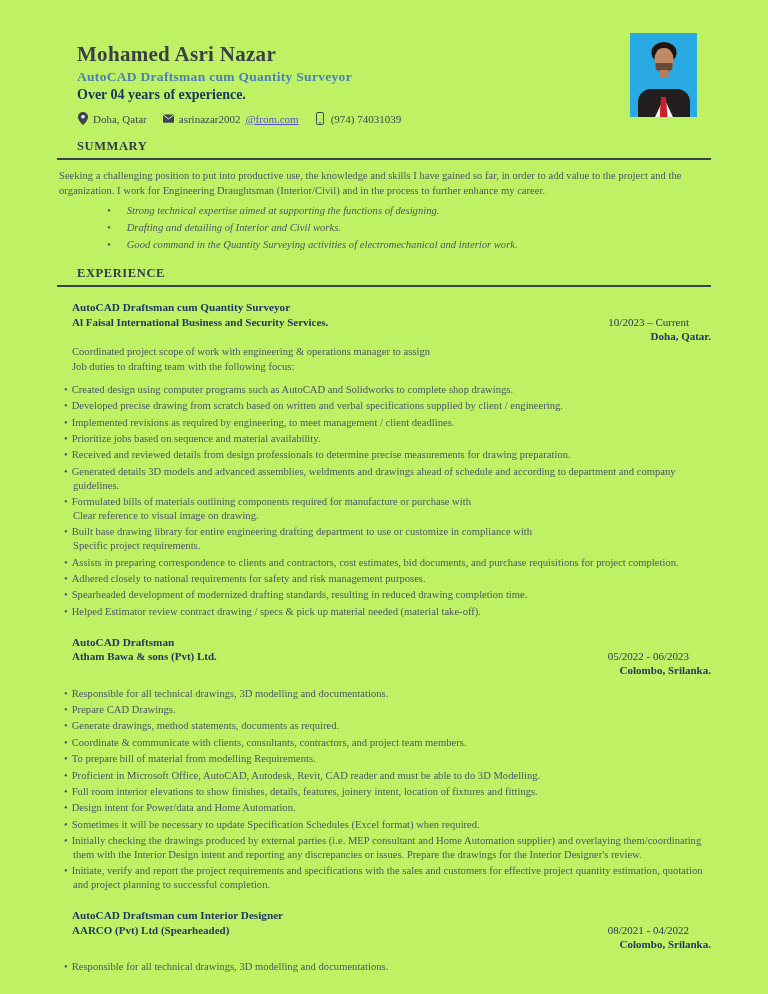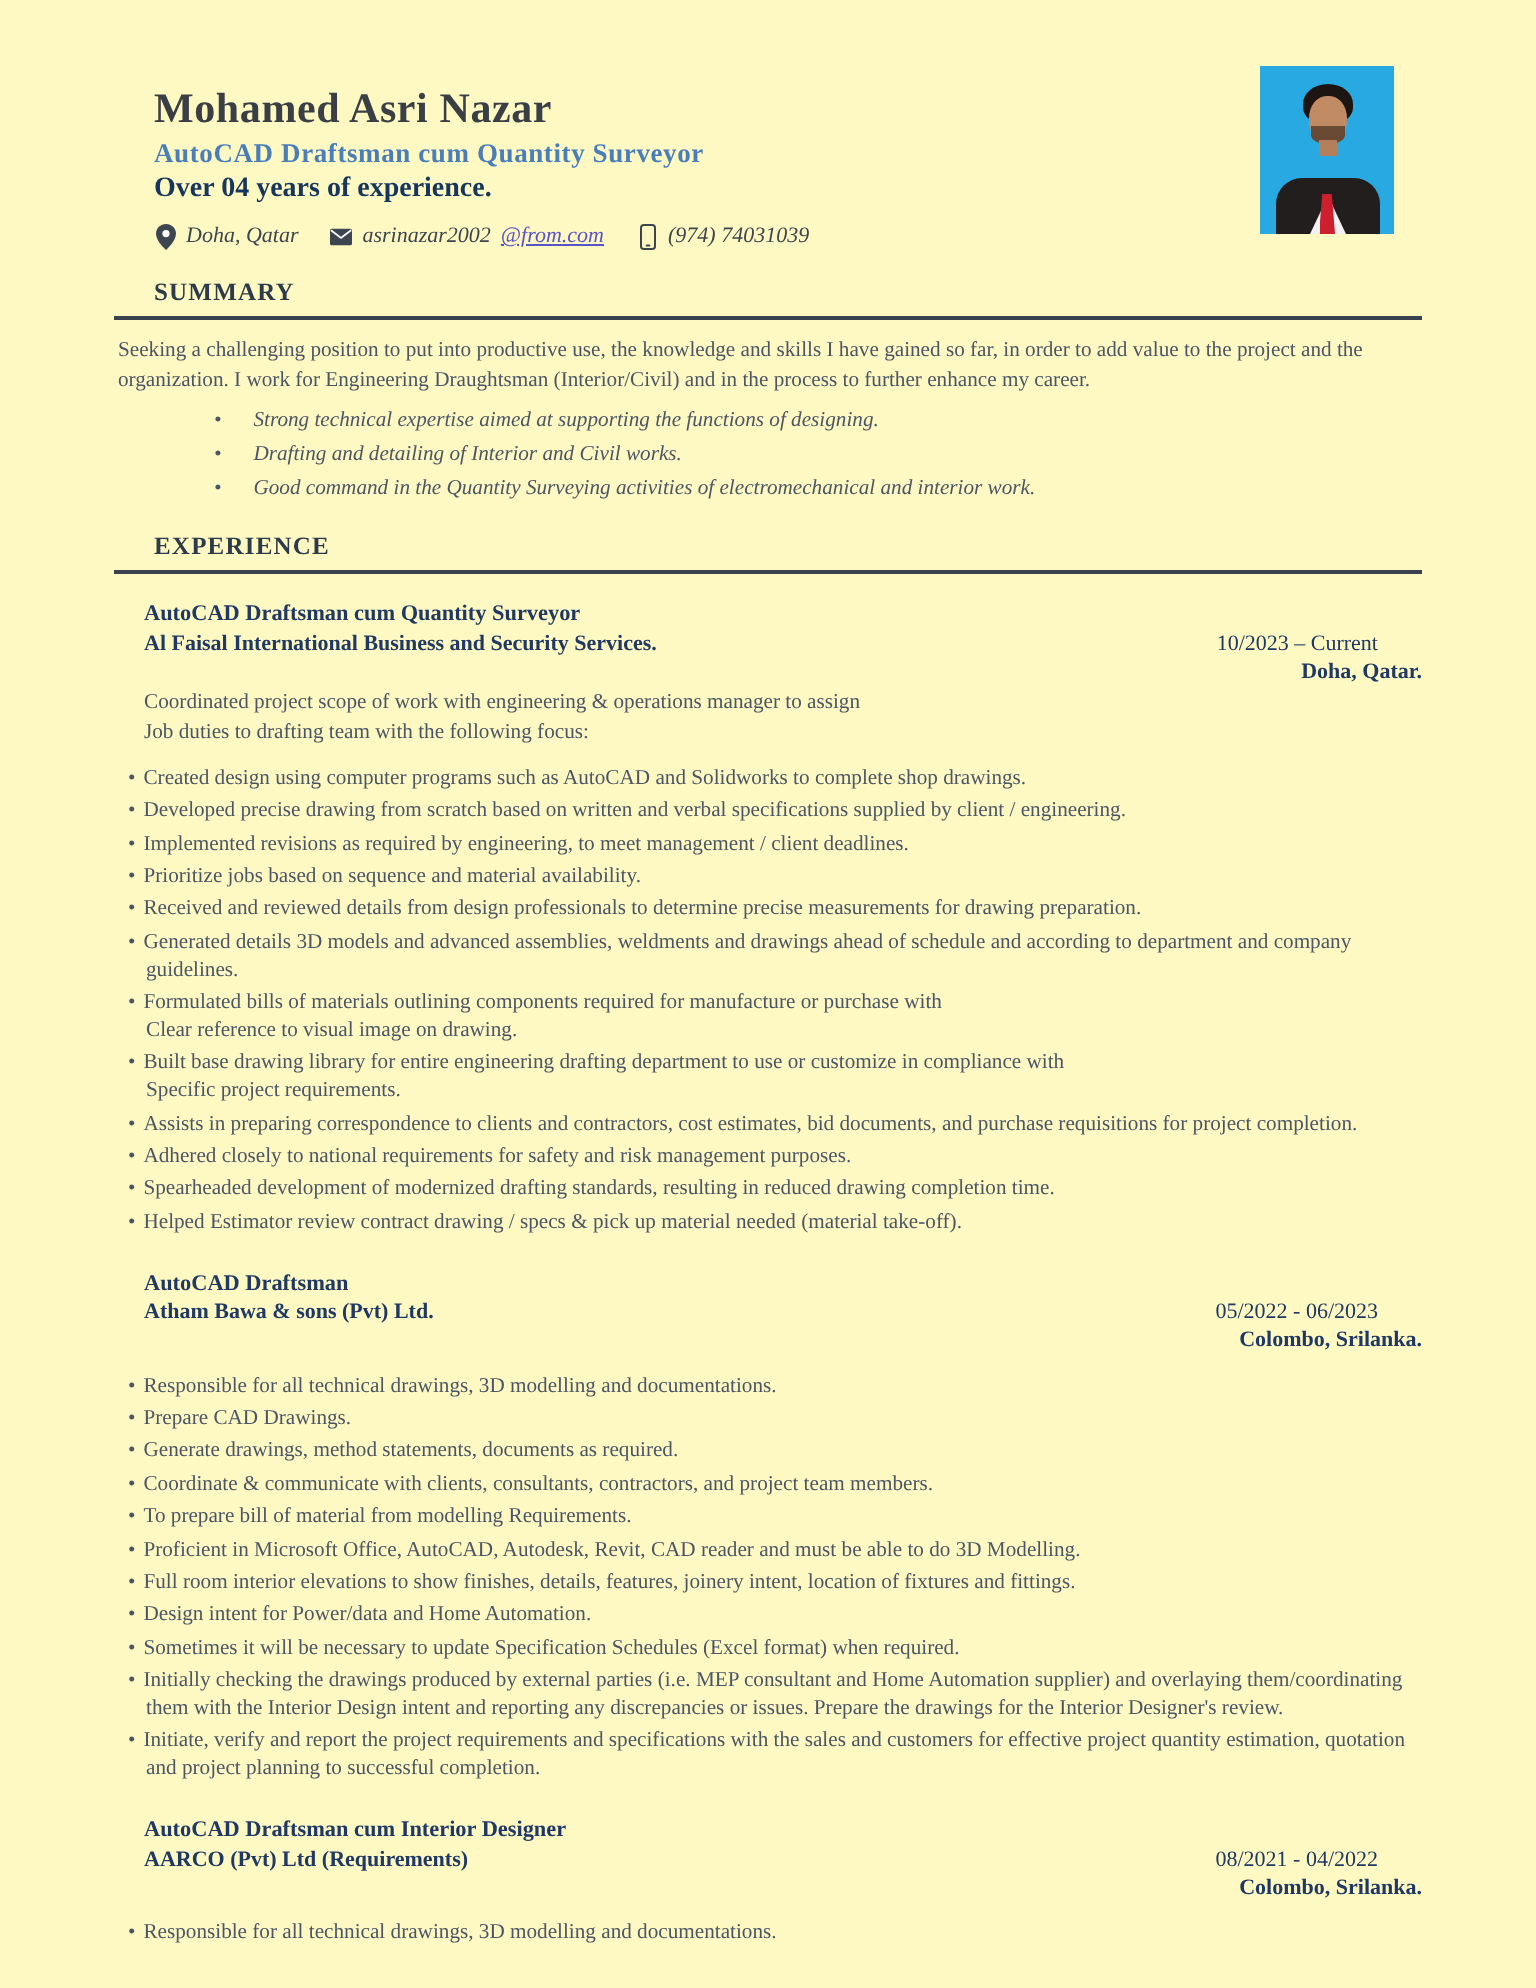--- a/index.html
+++ b/index.html
@@ -1,21 +1,21 @@
 <!DOCTYPE html>
 <html><head>
 <meta charset="utf-8">
 <style>
   html,body{margin:0;padding:0;background:#ffffff;}
   .page{
     position:relative;
     width:768px;height:994px;
     box-sizing:border-box;
     padding:38px 57px 0 57px;
-    background:#fef9c3;
+    background:#bef264;
     font-family:"Liberation Serif", serif;
     overflow:hidden;
   }
   
   .name{
     margin:4px 0 2px 20px;
     font-size:21px;font-weight:bold;color:#3a3f46;letter-spacing:.3px;
   }
   .job-subtitle{
     margin:1px 0 0 20px;
@@ -23,21 +23,21 @@
   }
   .exp-line{
     margin:2px 0 0 20px;
     font-size:14px;font-weight:bold;color:#17365d;
   }
   .contact-row{
     margin:9px 0 0 20px;
     display:flex;align-items:center;gap:16px;
     font-size:11px;color:#3d4650;
   }
-  .contact-item{display:flex;gap:5px;font-style:italic;}
+  .contact-item{display:flex;align-items:center;gap:5px;}
   .c-icon{display:inline-flex;width:11px;height:13px;align-items:center;justify-content:center;}
   .email-domain{color:#5a52c8;text-decoration:underline;cursor:pointer;}
   
   .photo{
     position:absolute;left:630px;top:33px;width:67px;height:84px;
     background:#29a9e1;overflow:hidden;
   }
   .photo .hair{position:absolute;top:9px;left:50%;transform:translateX(-50%);width:25px;height:20px;background:#1c1511;border-radius:50% 50% 42% 42%;}
   .photo .face{position:absolute;top:15px;left:50%;transform:translateX(-50%);width:19px;height:24px;background:#c08a64;border-radius:46% 46% 50% 50%;}
   .photo .beard{position:absolute;top:30px;left:50%;transform:translateX(-50%);width:17px;height:9px;background:#6b4a35;border-radius:0 0 48% 48%;}
@@ -189,21 +189,21 @@
         <li>Design intent for Power/data and Home Automation.</li>
         <li>Sometimes it will be necessary to update Specification Schedules (Excel format) when required.</li>
         <li>Initially checking the drawings produced by external parties (i.e. MEP consultant and Home Automation supplier) and overlaying them/coordinating them with the Interior Design intent and reporting any discrepancies or issues. Prepare the drawings for the Interior Designer's review.</li>
         <li>Initiate, verify and report the project requirements and specifications with the sales and customers for effective project quantity estimation, quotation and project planning to successful completion.</li>
       </ul>
   </div>
 
   <div class="job" style="margin-top:16px;">
     <div class="job-title">AutoCAD Draftsman cum Interior Designer</div>
     <div class="job-co-row">
-      <span class="job-co">AARCO (Pvt) Ltd (Requirements)</span>
+      <span class="job-co">AARCO (Pvt) Ltd (Spearheaded)</span>
       <span class="job-dates">08/2021 - 04/2022</span>
     </div>
     <div class="job-loc">Colombo, Srilanka.</div>
     <ul class="bullet-list">
 
     <li>Responsible for all technical drawings, 3D modelling and documentations.</li>
       </ul>
   </div>
 
 </div>

